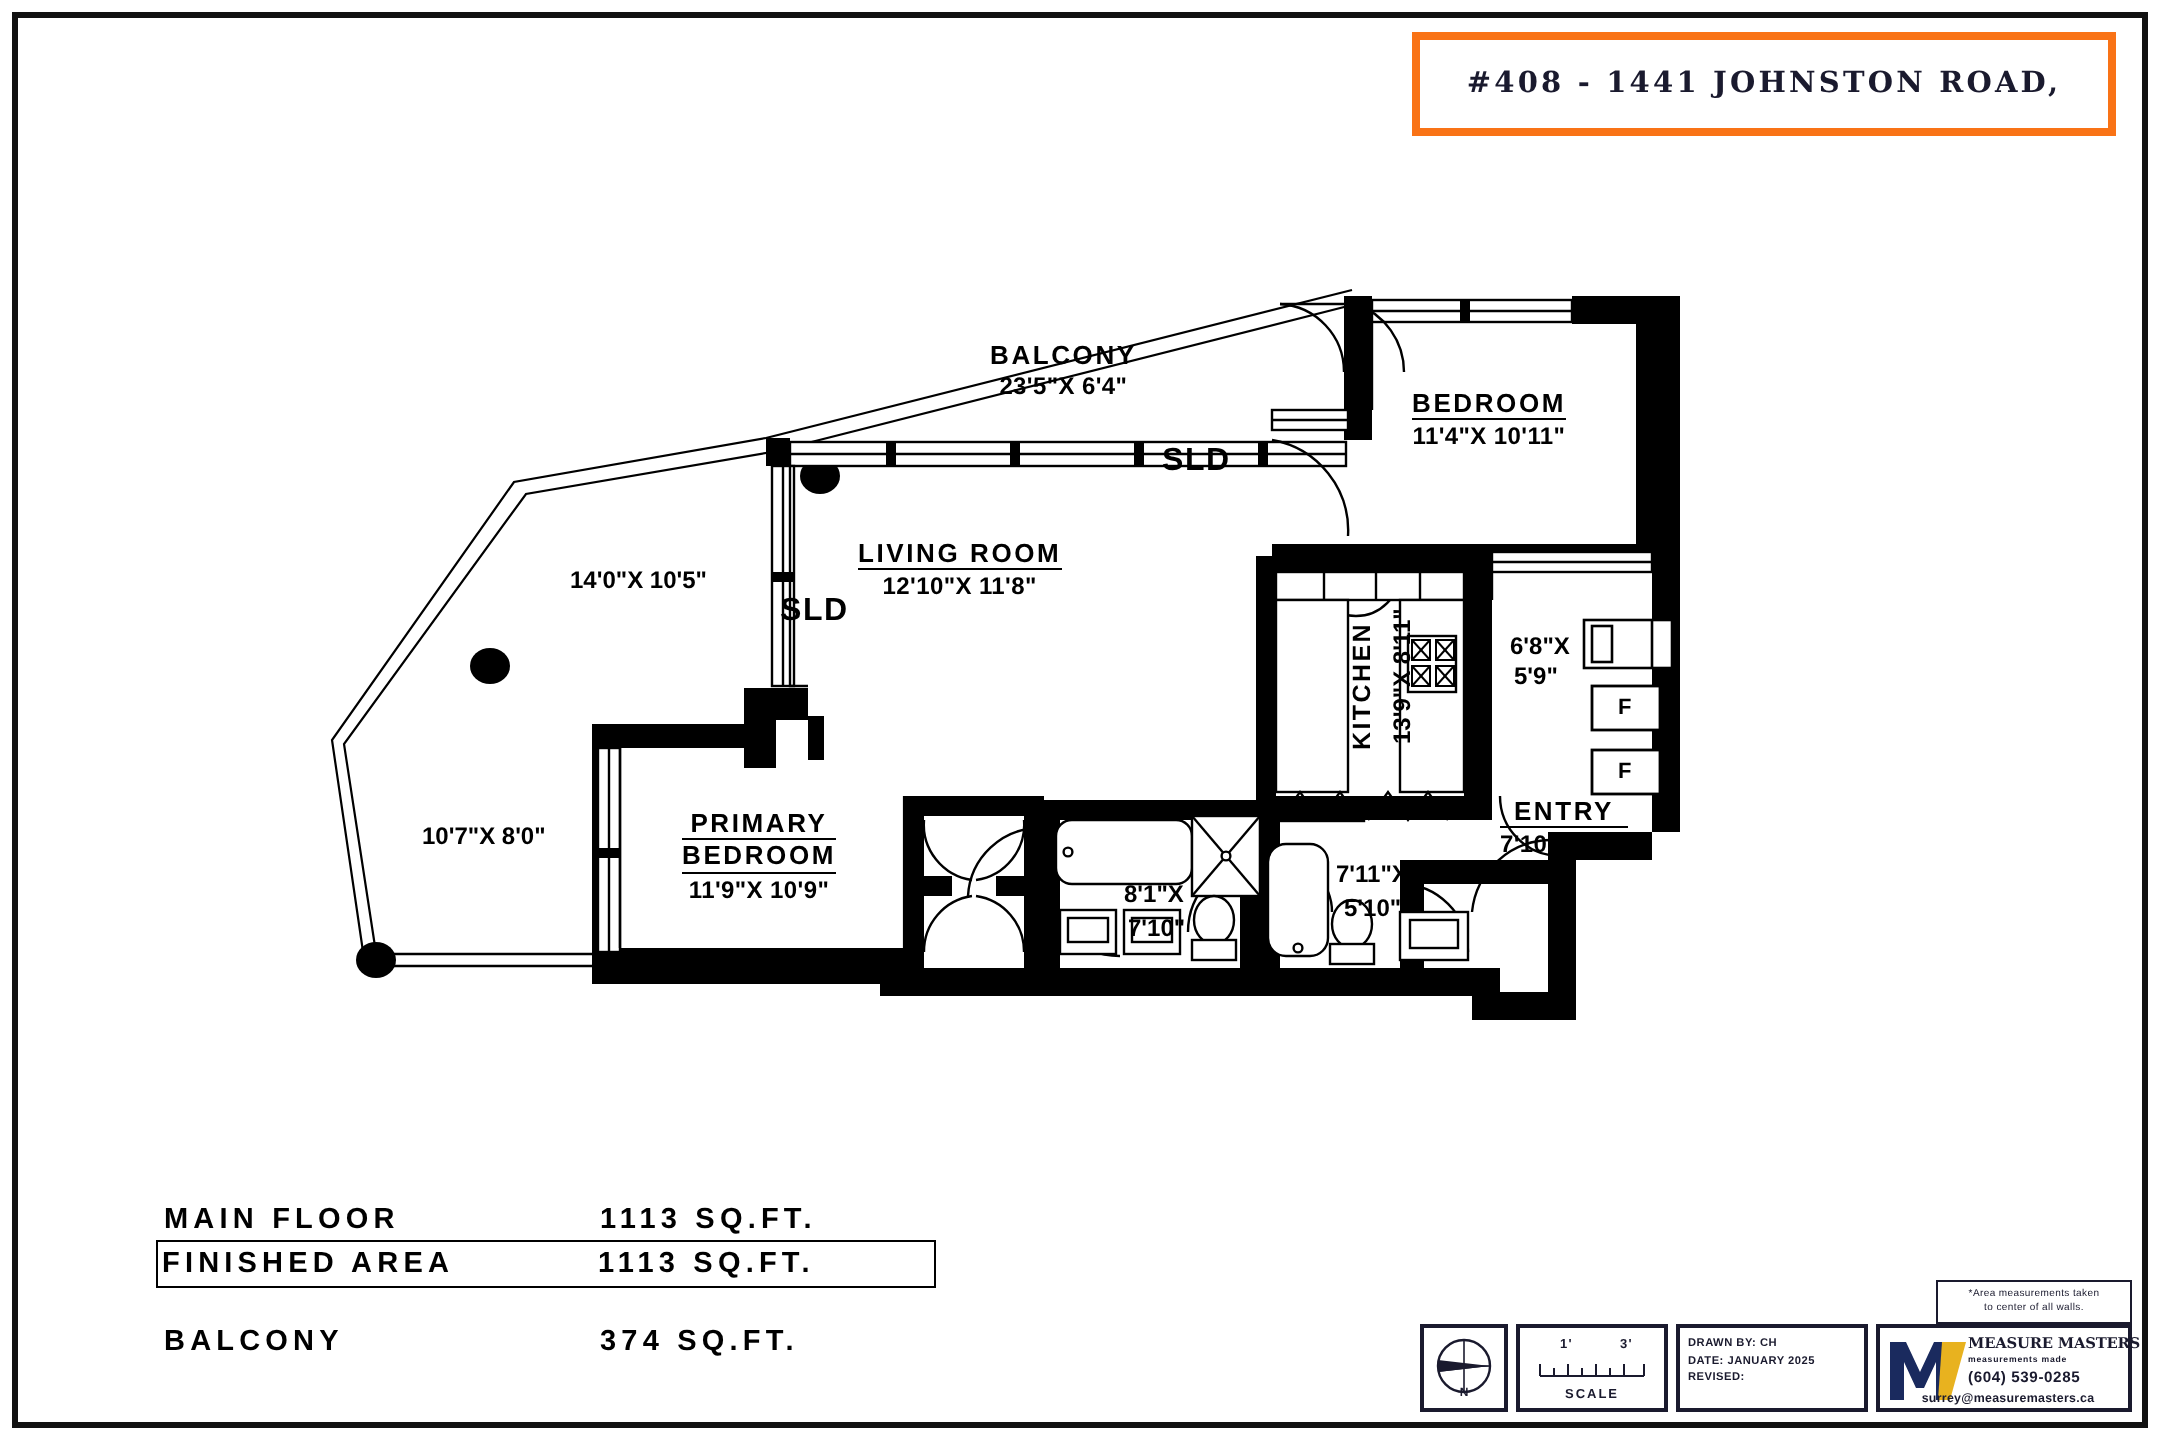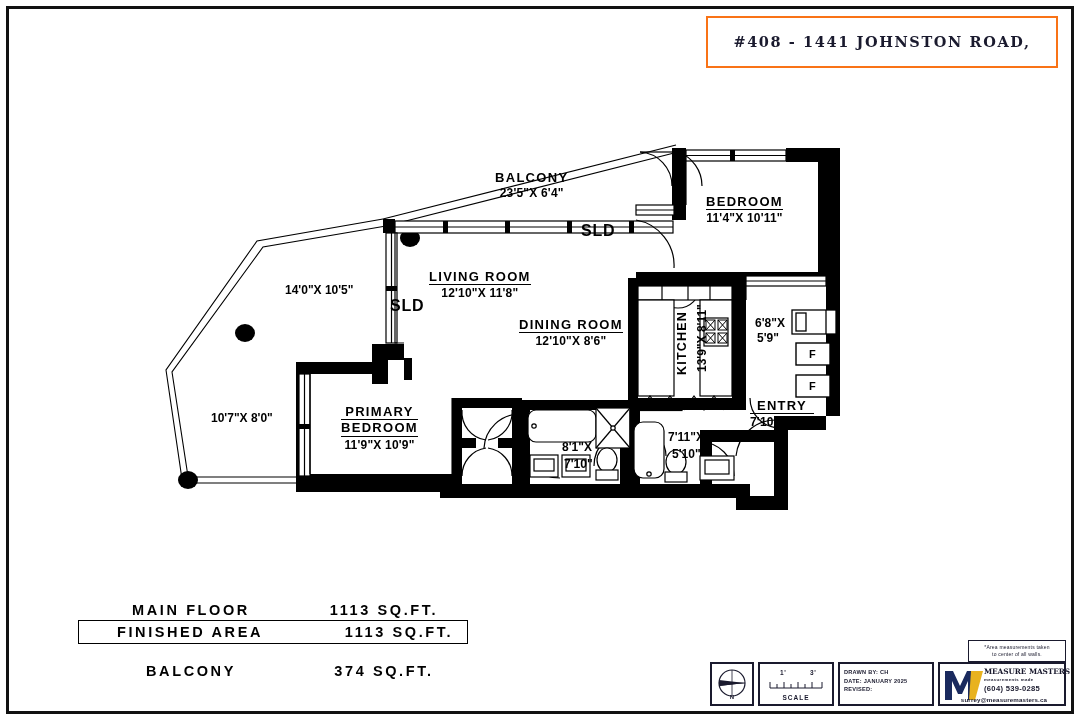--- a/index.html
+++ b/index.html
@@ -20,21 +20,21 @@
     position: absolute;
     left: 6px; top: 6px;
     width: 1068px; height: 708px;
     border: 3px solid #111;
   }
   
   #title-block {
     position: absolute;
     left: 706px; top: 16px;
     width: 352px; height: 52px;
-    border: 2px solid #f97316;
+    border: 4px solid #f97316;
     background: #fff;
     display: flex;
     flex-direction: row;
     align-items: center;
     justify-content: center;
     line-height: 1.25;
   }
   #title-block .tline {
     font-family: "DejaVu Serif", serif;
     font-weight: bold;
@@ -119,31 +119,29 @@
   }
   .arow {
     display: flex;
     align-items: center;
     height: 21px;
     font-family: "Liberation Sans", sans-serif;
     font-weight: bold;
     font-size: 14.5px;
     letter-spacing: 2.6px;
     color: #000;
-    text-align: center;
   }
   .arow .aname { width: 218px; }
   .arow .aval { flex: 1; }
   #arow-main { border-bottom: 1.6px solid #000; }
   #arow-finished {
     border: 1.6px solid #000;
     border-top: none;
     padding-left: 2px;
     height: 23px;
-    gap: 32px;
   }
   #arow-main { padding-left: 4px; }
   #arow-balcony { margin-top: 16px; padding-left: 4px; }
   
   #compass-box {
     position: absolute;
     left: 710px; top: 662px;
     width: 44px; height: 44px;
     border: 2px solid #1a1a2e;
     background: #fff;
@@ -476,24 +474,20 @@
   <div class="lbl" style="left:495px; top:170px;">
     <span class="rname nul">BALCONY</span>
     <span class="rdim">23'5"X  6'4"</span>
   </div>
 
   <div class="lbl" style="left:429px; top:269px;">
     <span class="rname">LIVING  ROOM</span>
     <span class="rdim">12'10"X  11'8"</span>
   </div>
 
-  <div class="lbl" style="left:519px; top:317px;">
-    <span class="rname">DINING  ROOM</span>
-    <span class="rdim">12'10"X  8'6"</span>
-  </div>
 
   <div class="lbl" style="left:706px; top:194px;">
     <span class="rname">BEDROOM</span>
     <span class="rdim">11'4"X  10'11"</span>
   </div>
 
   <div class="lbl" style="left:341px; top:404px;">
     <span class="rname">PRIMARY</span>
     <span class="rname">BEDROOM</span>
     <span class="rdim">11'9"X  10'9"</span>

